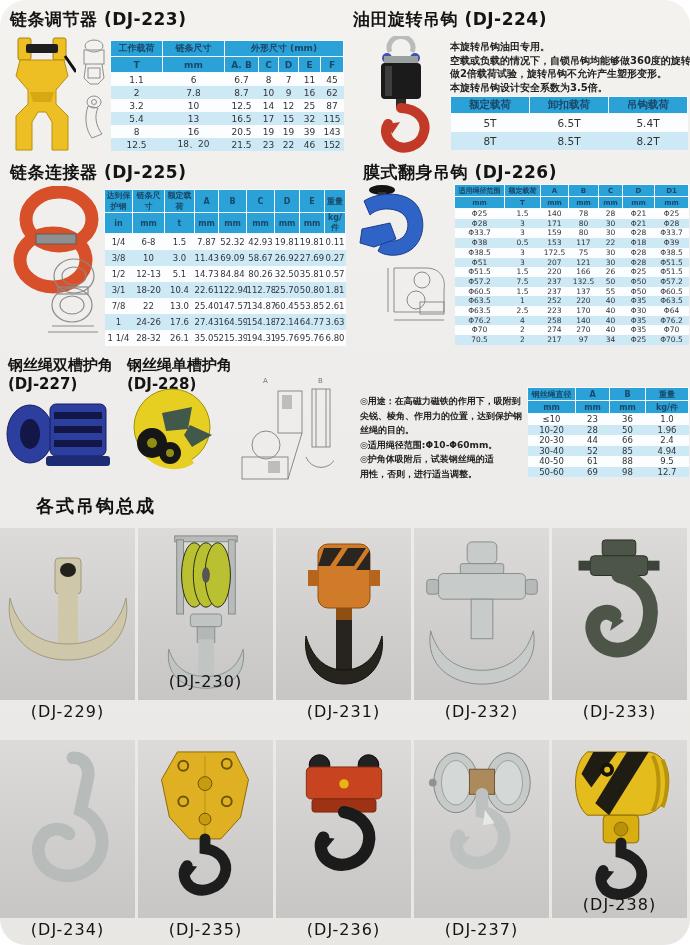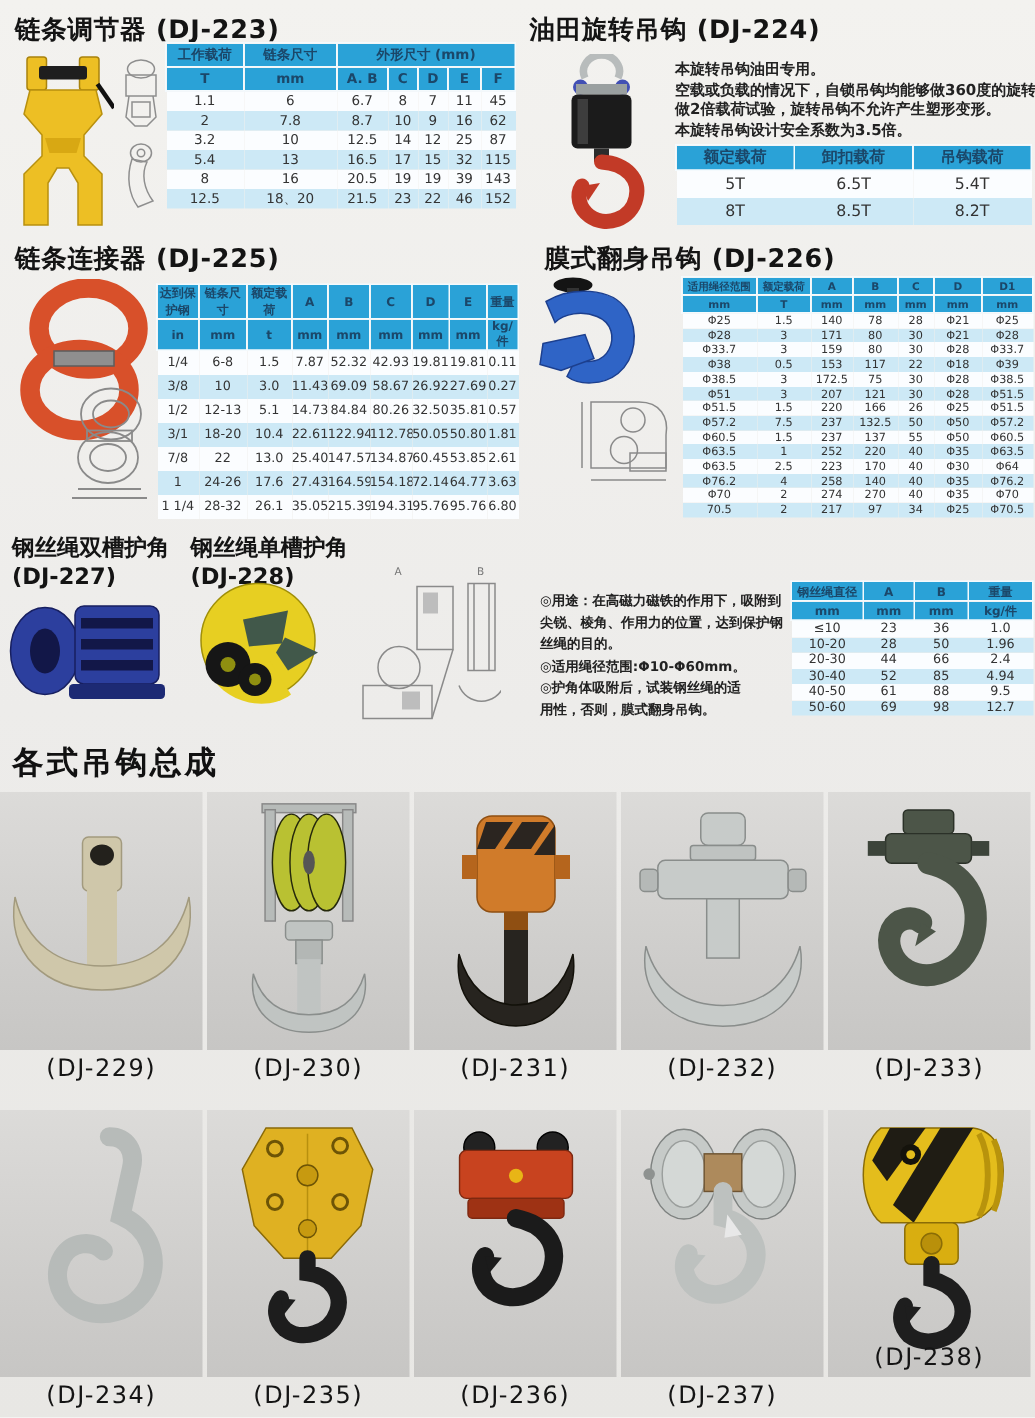--- a/index.html
+++ b/index.html
@@ -1,22 +1,22 @@
 <!DOCTYPE html>
 <html><head>
 <meta charset="utf-8">
 <style>
   html,body{margin:0;padding:0;}
   .page{position:relative;width:690px;height:945px;overflow:hidden;
         background:linear-gradient(180deg,#f3f2ef 0%,#edecea 50%,#e8e7e4 100%);
-        font-family:"DejaVu Sans","Liberation Sans",sans-serif;}
+        font-family:"DejaVu Sans","Liberation Sans",sans-serif;border-radius:26px;}
   .abs{position:absolute;}
   .sec-title{position:absolute;font-size:17px;font-weight:bold;color:#141414;letter-spacing:.5px;white-space:nowrap;}
   .sec-title-sm{position:absolute;font-size:15px;font-weight:bold;color:#141414;line-height:19px;white-space:nowrap;}
-  .big-title{position:absolute;font-size:21px;font-weight:bold;color:#111;letter-spacing:2px;}
+  .big-title{position:absolute;font-size:18px;font-weight:bold;color:#111;letter-spacing:2px;margin-left:28px;}
   table.spec{position:absolute;border-collapse:collapse;table-layout:fixed;}
   .spec th{background:#2aa2d7;color:#1b4769;border:1px solid #f4fafd;font-weight:bold;text-align:center;padding:0;overflow:hidden;}
   .spec td{text-align:center;color:#333;padding:0;border:none;overflow:hidden;}
   .spec tbody tr:nth-child(odd) td{background:#fbfdff;}
   .spec tbody tr:nth-child(even) td{background:#cde9f6;}
   .t223{font-size:9px}.t223 th{height:15px}.t223 td{height:13px}
   .t224{font-size:10.5px}.t224 th{height:16px}.t224 td{height:18px}
   .t225{font-size:8.5px}.t225 th{height:14px;font-size:8px}.t225 td{height:16px}
   .t226{font-size:7.5px}.t226 th{height:11px;font-size:7px}.t226 td{height:9.7px;line-height:9.7px}
   .trope{font-size:8.5px}.trope th{height:12px;font-size:8px}.trope td{height:10.5px}
@@ -49,21 +49,21 @@
       <ellipse cx="18" cy="8" rx="9" ry="6"></ellipse>
       <rect x="8" y="12" width="20" height="14"></rect>
       <path d="M10 26 L8 40 L14 46 L22 46 L28 40 L26 26"></path>
       <rect x="12" y="30" width="12" height="10"></rect>
       <ellipse cx="18" cy="64" rx="7" ry="6"></ellipse>
       <circle cx="18" cy="64" r="2.5"></circle>
       <path d="M12 68 C8 80 10 92 16 100 L26 96 C20 88 18 78 22 70 Z"></path>
     </g>
   </svg>
 
-  <table class="spec t223" style="left:110px;top:28px;width:233px">
+  <table class="spec t223" style="left:110px;top:40px;width:233px">
     <colgroup>
         <col style="width:52px">
         <col style="width:62px">
         <col style="width:34px">
         <col style="width:20px">
         <col style="width:20px">
         <col style="width:22px">
         <col style="width:23px">
       </colgroup>
     <thead>
@@ -278,21 +278,21 @@
           <td>35.81</td>
           <td>0.57</td>
         </tr>
         <tr>
           <td>3/1</td>
           <td>18-20</td>
           <td>10.4</td>
           <td>22.61</td>
           <td>122.94</td>
           <td>112.78</td>
-          <td>50.05</td>
+          <td>25.70</td>
           <td>50.80</td>
           <td>1.81</td>
         </tr>
         <tr>
           <td>7/8</td>
           <td>22</td>
           <td>13.0</td>
           <td>25.40</td>
           <td>147.57</td>
           <td>134.87</td>
@@ -551,21 +551,21 @@
   </svg>
   <span class="drawlabel" style="left:263px;top:377px">A</span>
   <span class="drawlabel" style="left:318px;top:377px">B</span>
 
   <div class="desc notes" style="left:360px;top:394px">
       <div>◎用途：在高磁力磁铁的作用下，吸附到</div>
       <div>尖锐、棱角、作用力的位置，达到保护钢</div>
       <div>丝绳的目的。</div>
       <div>◎适用绳径范围:Φ10-Φ60mm。</div>
       <div>◎护角体吸附后，试装钢丝绳的适</div>
-      <div>用性，否则，膜式翻身吊钩。</div>
+      <div>用性，否则，进行适当调整。</div>
     </div>
 
   <table class="spec trope" style="left:527px;top:387px;width:161px">
     <colgroup>
         <col style="width:48px">
         <col style="width:34px">
         <col style="width:36px">
         <col style="width:43px">
       </colgroup>
     <thead>
@@ -676,21 +676,21 @@
       <rect x="42" y="4" width="34" height="16" rx="3" fill="#4c5548" stroke="#2b3128"></rect>
       <rect x="30" y="20" width="58" height="20" rx="4" fill="#4c5548" stroke="#2b3128"></rect>
       <rect x="18" y="25" width="12" height="10" fill="#3c443a"></rect>
       <rect x="88" y="25" width="12" height="10" fill="#3c443a"></rect>
       <path d="M59 40 C84 46 94 64 90 86 C86 110 62 122 44 112 C34 106 30 94 34 85 C38 77 48 75 54 80" fill="none" stroke="#4c5548" stroke-width="15" stroke-linecap="round"></path>
       <polygon points="54,80 64,86 50,96" fill="#4c5548"></polygon>
     </svg>
   </div>
 
   <div class="photo-label" style="left:0px;top:702px">(DJ-229)</div>
-  <div class="photo-label" style="left:138px;top:702px">(DJ-230)</div>
+  <div class="photo-label" style="left:138px;top:672px">(DJ-230)</div>
   <div class="photo-label" style="left:276px;top:702px">(DJ-231)</div>
   <div class="photo-label" style="left:414px;top:702px">(DJ-232)</div>
   <div class="photo-label" style="left:552px;top:702px">(DJ-233)</div>
 
   <div class="photo-cell" style="left:0px;top:740px;height:178px">
     <svg style="margin:8px auto 0" width="110" height="166" viewBox="0 0 110 170">
       <path d="M60 10 C72 10 78 20 75 32 L68 64 C86 72 94 90 88 108 C80 130 52 138 34 124 C24 116 22 102 28 92 C34 82 48 80 56 88" fill="none" stroke="#b7bbb9" stroke-width="13" stroke-linecap="round"></path>
     </svg>
   </div>
   <div class="photo-cell" style="left:138px;top:740px;height:178px">

